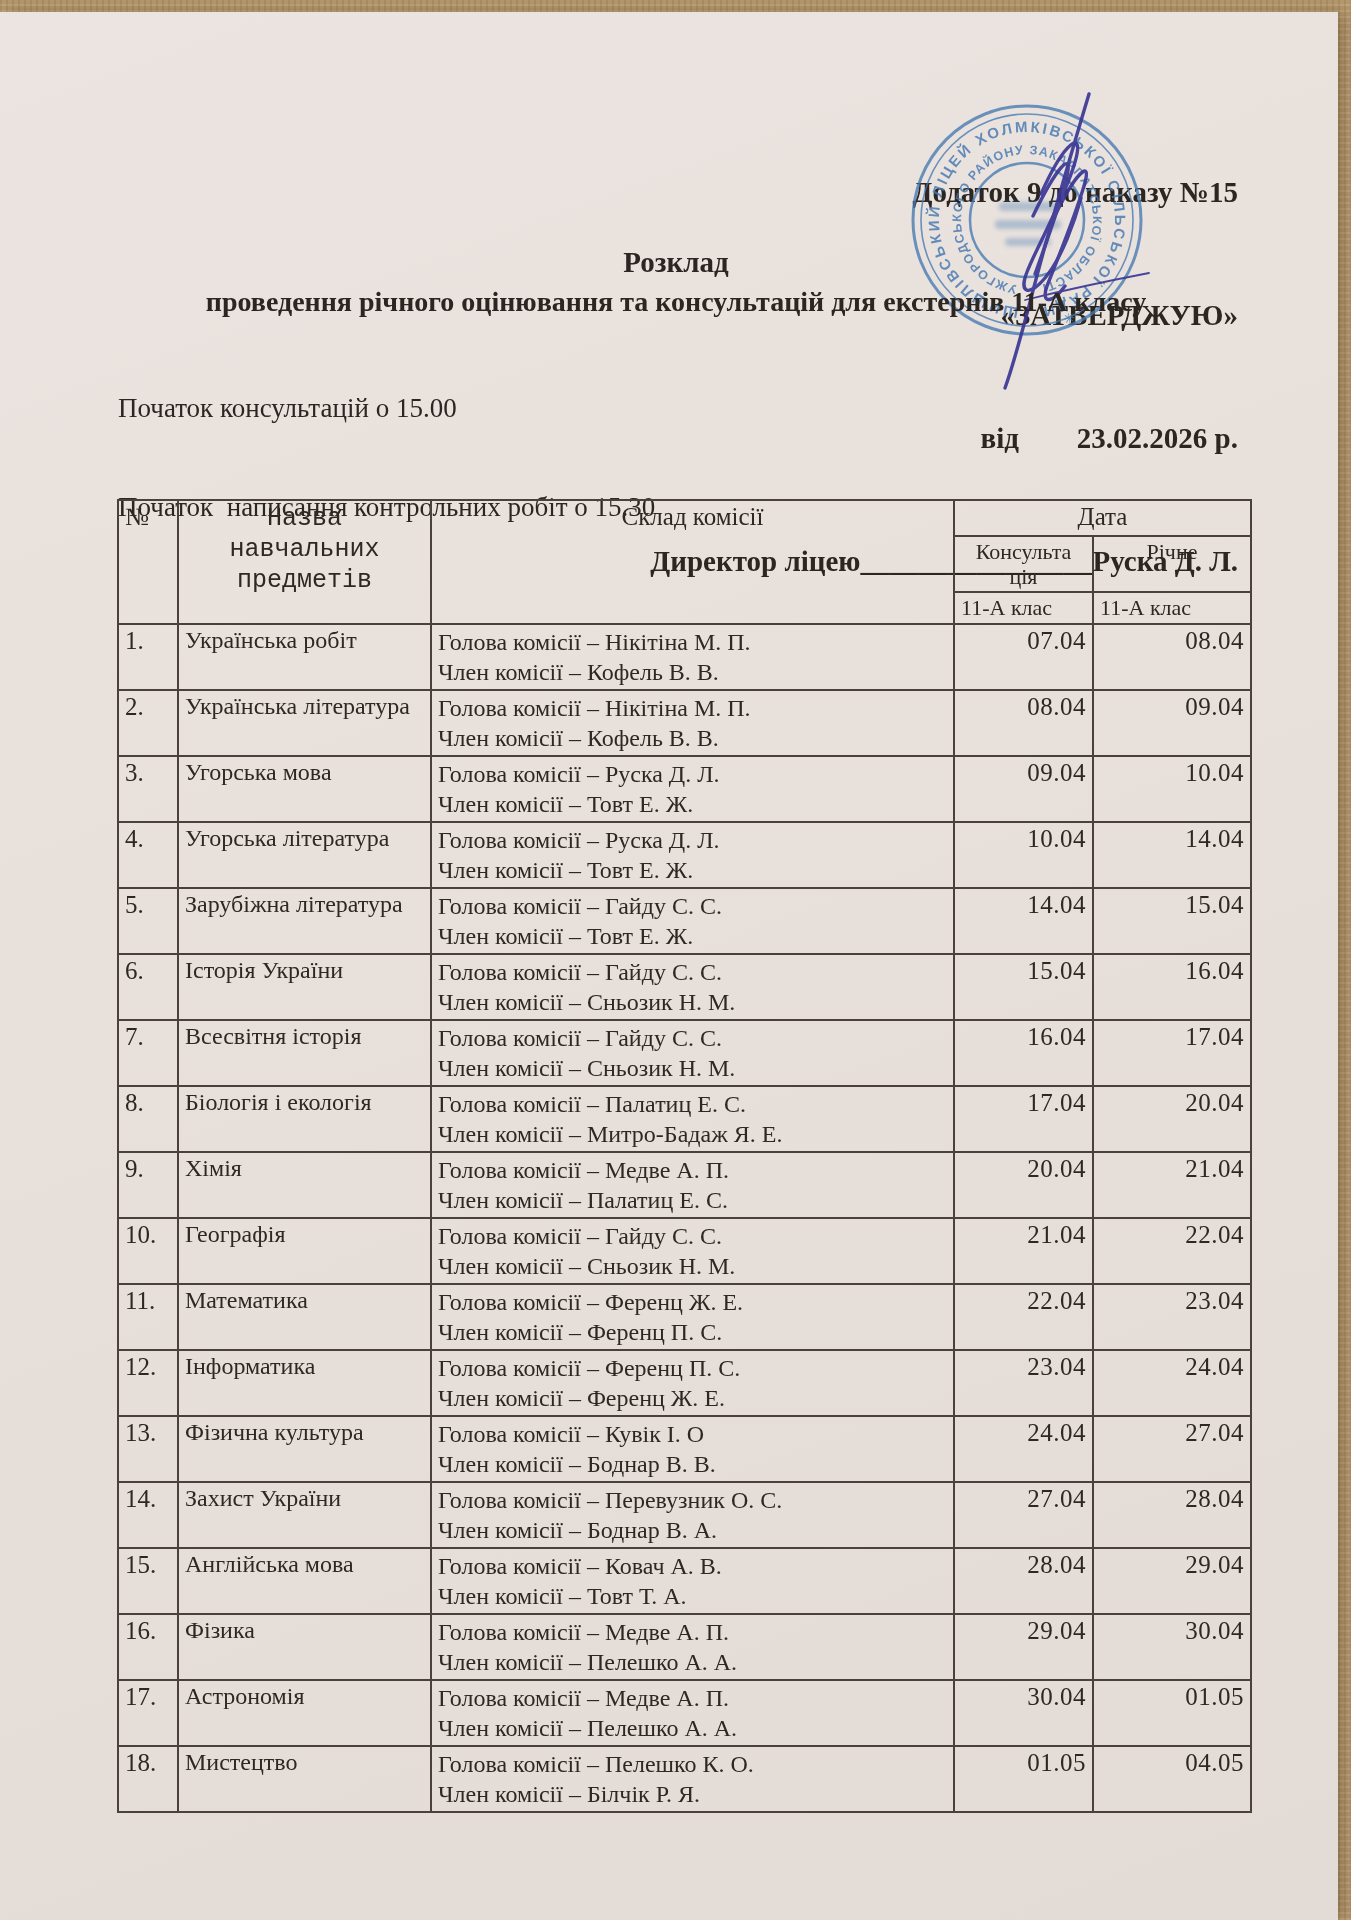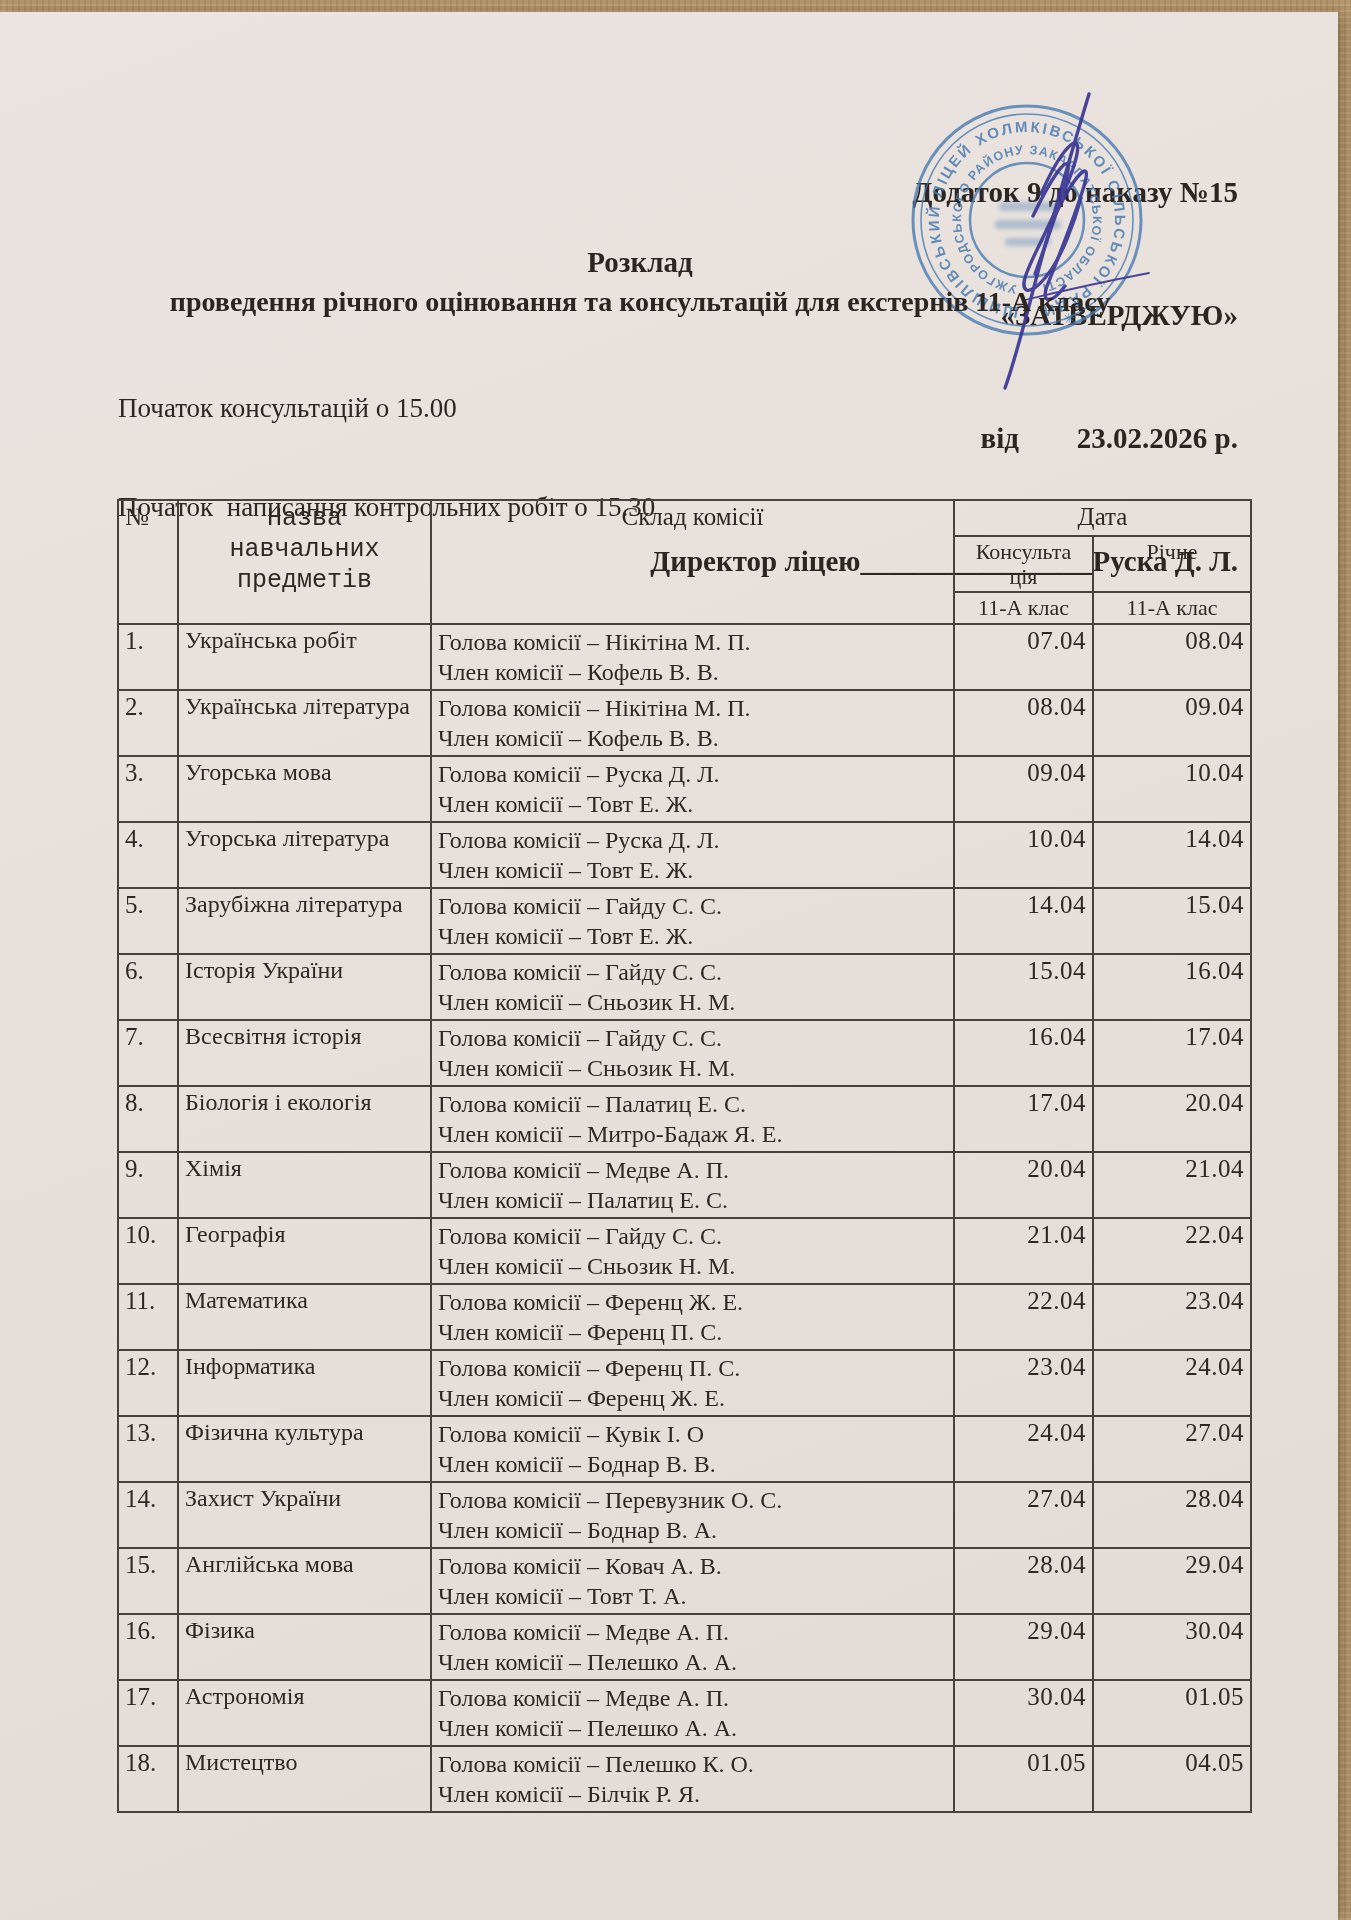--- a/index.html
+++ b/index.html
@@ -15,21 +15,21 @@
   .paper{
     position:absolute;left:0;top:12px;width:1338px;height:1908px;
     background:linear-gradient(160deg,#ebe4e0 0%,#e7e0db 40%,#e3dcd6 100%);
     box-shadow:6px 0 16px rgba(60,40,15,.35);
     color:#2c2622;
   }
   .approval{
     position:absolute;top:78px;right:100px;text-align:right;
     font-size:29px;font-weight:bold;line-height:41px;white-space:pre;
   }
-  .title-block{position:absolute;left:0;top:234px;width:1280px;text-align:center;}
+  .title-block{position:absolute;left:0;top:234px;width:1280px;text-align:center;padding-left:36px;}
   .doc-title{font-size:29px;font-weight:bold;line-height:32px;}
   .doc-subtitle{font-size:28px;font-weight:bold;margin-top:8px;}
   .notes{position:absolute;left:118px;top:314px;font-size:27px;line-height:33px;white-space:pre;}
   .stamp-wrap{position:absolute;left:877px;top:62px;width:300px;height:330px;pointer-events:none;}
 
   table.sched{
     position:absolute;left:117px;top:487px;width:1133px;
     border-collapse:collapse;table-layout:fixed;
     font-size:24px;color:#2e2823;
   }
@@ -38,21 +38,21 @@
     padding:2px 6px;font-weight:normal;overflow:hidden;
   }
   tr.hr1 th{height:30px;font-size:25px;}
   tr.hr2 th{height:38px;}
   tr.hr3 th{height:22px;}
   th.h-num{text-align:left;padding-left:10px;vertical-align:top;}
   th.h-subject{text-align:center;white-space:pre-line;line-height:31px;padding-left:12px;font-family:Liberation Mono, monospace;}
   th.h-comm{text-align:center;border-radius:12px;}
   th.h-date{text-align:center;}
   th.h-sub{font-weight:bold;text-align:center;font-size:22px;line-height:25px;white-space:pre-line;}
-  th.h-class{font-weight:bold;text-align:center;font-size:22px;}
+  th.h-class{font-weight:bold;text-align:left;font-size:22px;}
   td.c-num{height:60px;font-weight:bold;font-size:25px;padding-left:10px;}
   td.c-subj{font-weight:bold;padding-left:12px;padding-top:5px;}
   td.c-comm{padding-left:14px;line-height:30px;padding-top:4px;border-radius:23px;}
   td.c-date{text-align:right;font-weight:bold;font-size:25px;padding-top:4px;letter-spacing:.5px;}
 </style>
 </head>
 <body>
 
 <div class="scene">
   <div class="paper">

